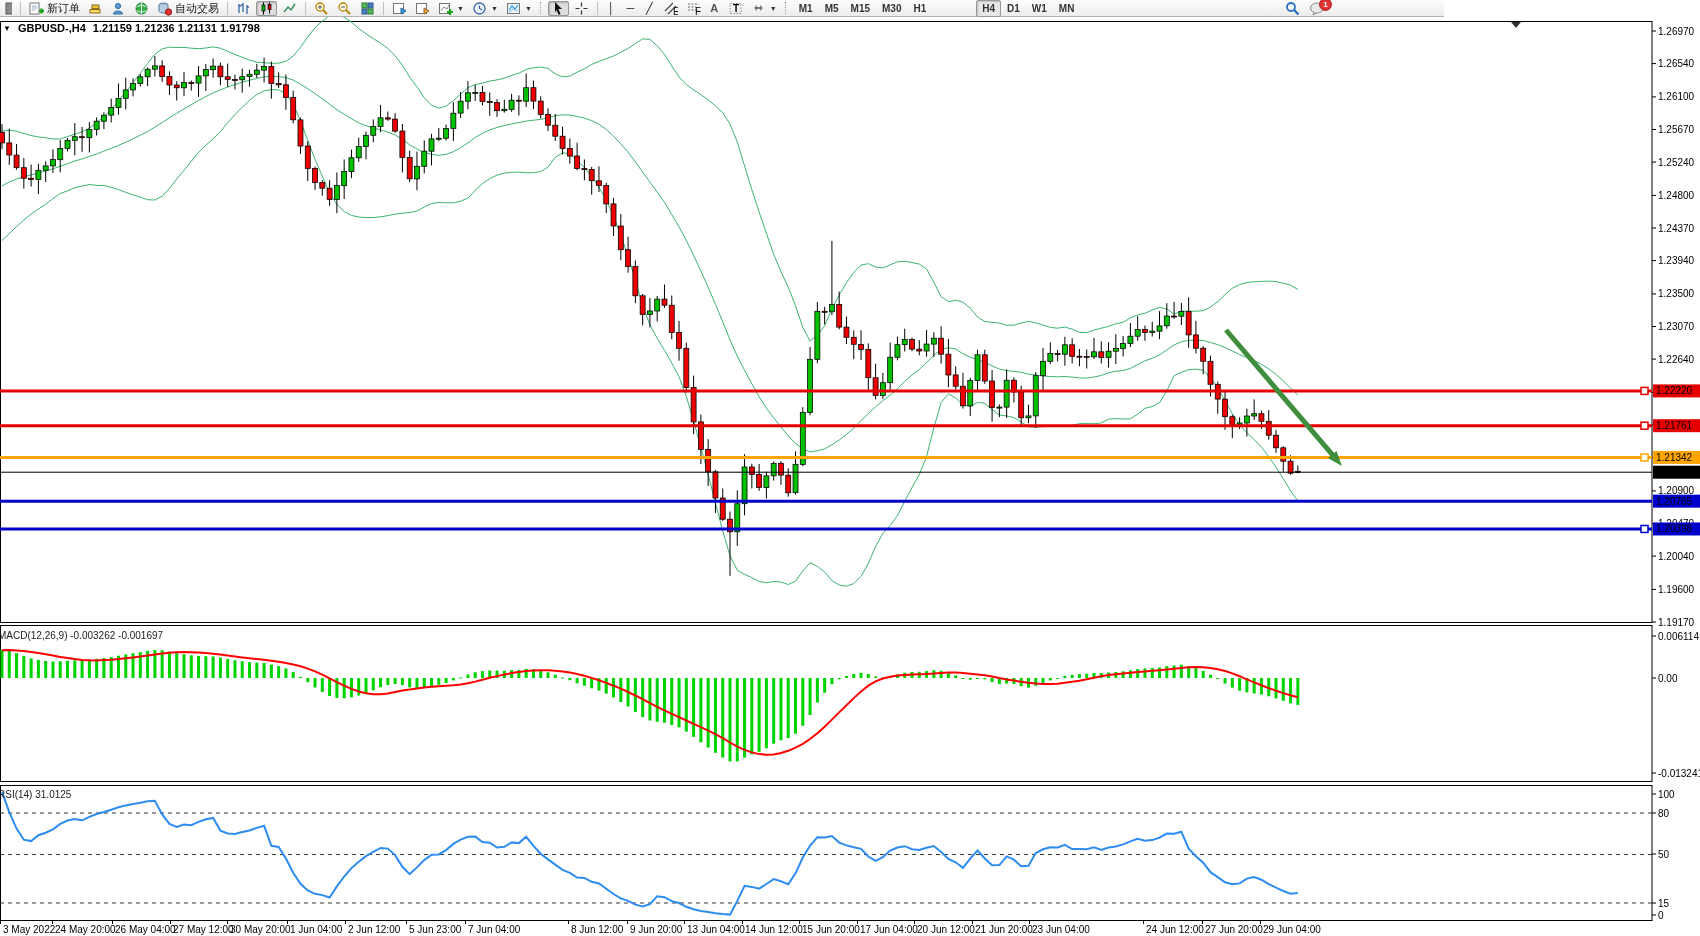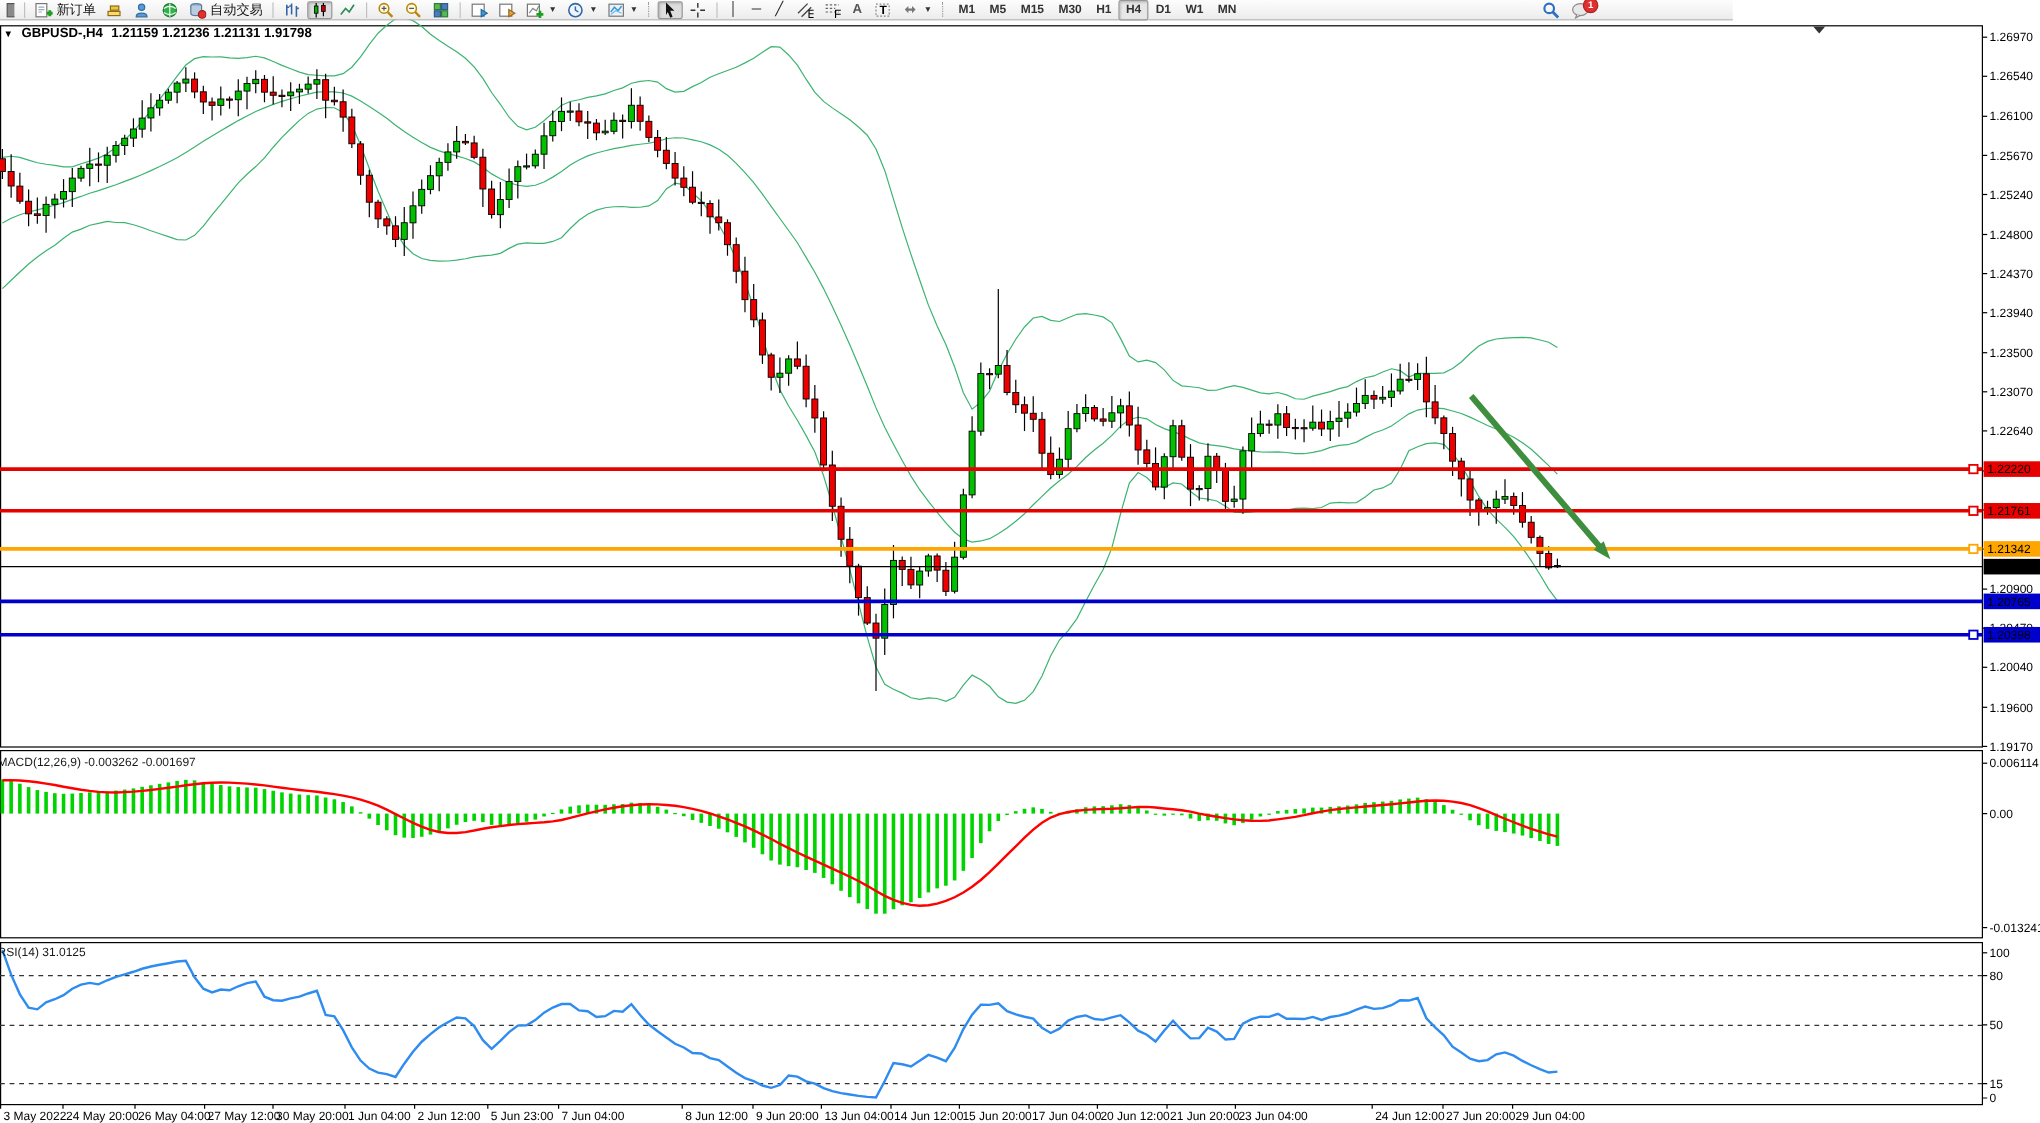--- a/index.html
+++ b/index.html
@@ -10,21 +10,21 @@
            display:flex;align-items:center;gap:2px;padding:0 1px;box-sizing:border-box;}
   .tbtn{height:15px;min-width:17px;display:flex;align-items:center;justify-content:center;
         gap:3px;padding:0 2px;font-size:11px;color:#111;border:1px solid transparent;border-radius:2px;box-sizing:border-box;}
   .tbtn.pressed{background:#dedede;border-color:#979797;box-shadow:inset 1px 1px 2px rgba(0,0,0,.2);}
   .sep{width:1px;height:13px;background:#c2c2c2;margin:0 3px;flex:0 0 auto;}
   .grip{width:2px;height:12px;border-left:1px dotted #9c9c9c;margin:0 3px;flex:0 0 auto;}
   .caret{font-size:7px;color:#333;margin-left:1px;}
   .glyph{font-size:11px;color:#222;line-height:15px;}
   .tf{font-size:10px;font-weight:bold;color:#333;padding:0 5px;height:15px;line-height:15px;
       border:1px solid transparent;border-radius:2px;text-align:right;}
-  .tf.pressed{background:#e7e7e7;border-color:#979797;box-shadow:inset 1px 1px 2px rgba(0,0,0,.18);}
+  .tf.pressed{background:#e7e7e7;border-color:#979797;box-shadow:inset 1px 1px 2px rgba(0,0,0,.18);margin-left:44px;}
   .right-group{margin-left:auto;margin-right:118px;display:flex;align-items:center;gap:9px;}
   .chat-wrap{position:relative;display:flex;}
   .badge{position:absolute;top:-3px;right:-7px;background:#e03131;color:#fff;border-radius:50%;
          width:11px;height:11px;font-size:8px;line-height:11px;text-align:center;font-weight:bold;
          border:1px solid #b02020;}
   .icon{display:block;}
   
   .chart-label{position:absolute;z-index:5;color:#000;white-space:nowrap;}
   #title-line{top:22px;left:3px;font-size:11px;font-weight:bold;display:flex;gap:7px;align-items:center;}
   #title-line .win-caret{font-size:8px;font-weight:normal;}

